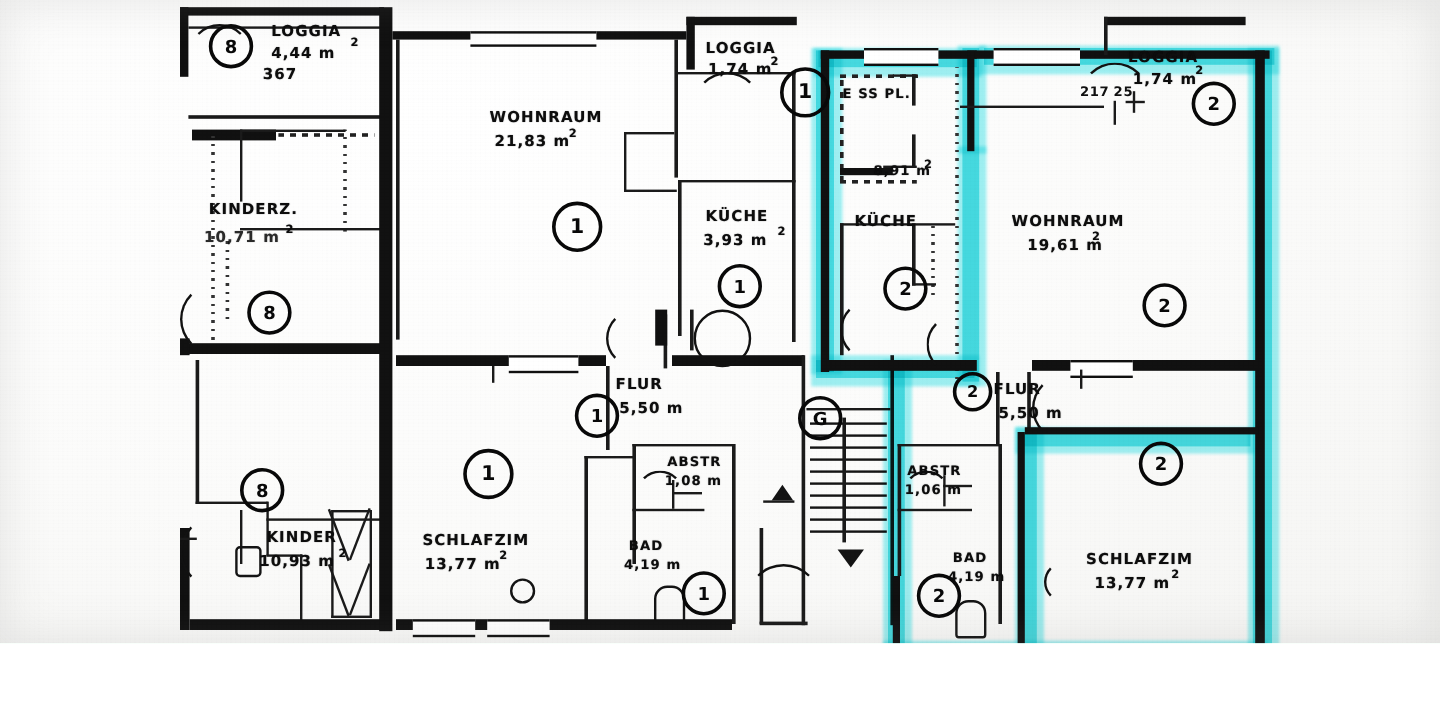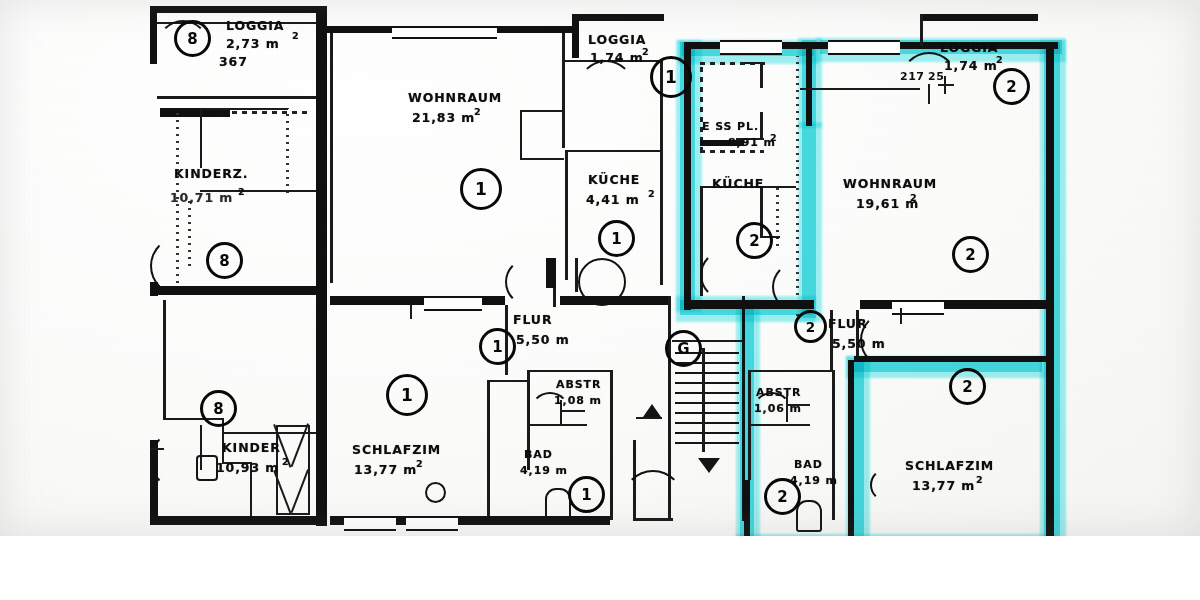--- a/index.html
+++ b/index.html
@@ -278,58 +278,58 @@
   <div class="w" style="left:744px;top:480px;width:6px;height:62px;"></div>
   <div class="w" style="left:848px;top:360px;width:6px;height:182px;"></div>
   <div class="w" style="left:854px;top:356px;width:195px;height:6px;"></div>
 
   <div class="bottom-line" style="left:152px;top:572px;width:26px;"></div>
   <div class="bottom-line" style="left:190px;top:572px;width:10px;"></div>
   <div class="bottom-line" style="left:212px;top:572px;width:10px;"></div>
   <div class="bottom-line" style="left:250px;top:566px;width:3px;height:12px;"></div>
 
   <div class="lbl nm" style="left:226px;top:18px;">LOGGIA</div>
-  <div class="lbl nm" style="left:226px;top:36px;">2,73 m</div>
+  <div class="lbl nm" style="left:226px;top:36px;">4,44 m</div>
   <div class="lbl xs" style="left:292px;top:30px;">2</div>
   <div class="lbl nm" style="left:219px;top:54px;">367</div>
 
   <div class="lbl nm" style="left:174px;top:166px;">KINDERZ.</div>
   <div class="lbl nm" style="left:170px;top:190px;opacity:.88;">10,71 m</div>
   <div class="lbl xs" style="left:238px;top:186px;">2</div>
 
   <div class="lbl nm" style="left:222px;top:440px;">KINDER</div>
   <div class="lbl nm" style="left:216px;top:460px;">10,93 m</div>
   <div class="lbl xs" style="left:282px;top:456px;">2</div>
 
   <div class="lbl nm" style="left:408px;top:90px;">WOHNRAUM</div>
   <div class="lbl nm" style="left:412px;top:110px;">21,83 m</div>
   <div class="lbl xs" style="left:474px;top:106px;">2</div>
 
   <div class="lbl nm" style="left:588px;top:32px;">LOGGIA</div>
   <div class="lbl nm" style="left:590px;top:50px;">1,74 m</div>
   <div class="lbl xs" style="left:642px;top:46px;">2</div>
 
   <div class="lbl nm" style="left:588px;top:172px;">KÜCHE</div>
-  <div class="lbl nm" style="left:586px;top:192px;">4,41 m</div>
+  <div class="lbl nm" style="left:586px;top:192px;">3,93 m</div>
   <div class="lbl xs" style="left:648px;top:188px;">2</div>
 
   <div class="lbl nm" style="left:513px;top:312px;">FLUR</div>
   <div class="lbl nm" style="left:516px;top:332px;">5,50 m</div>
 
   <div class="lbl sm" style="left:556px;top:378px;">ABSTR</div>
   <div class="lbl sm" style="left:554px;top:394px;">1,08 m</div>
 
   <div class="lbl sm" style="left:524px;top:448px;">BAD</div>
   <div class="lbl sm" style="left:520px;top:464px;">4,19 m</div>
 
   <div class="lbl nm" style="left:352px;top:442px;">SCHLAFZIM</div>
   <div class="lbl nm" style="left:354px;top:462px;">13,77 m</div>
   <div class="lbl xs" style="left:416px;top:458px;">2</div>
 
-  <div class="lbl sm" style="left:702px;top:72px;margin-top:48px;">E SS PL.</div>
+  <div class="lbl sm" style="left:702px;top:72px;">E SS PL.</div>
   <div class="lbl sm" style="left:728px;top:136px;">8,91 m</div>
   <div class="lbl xs" style="left:770px;top:132px;">2</div>
 
   <div class="lbl nm" style="left:712px;top:176px;">KÜCHE</div>
 
   <div class="lbl nm" style="left:940px;top:40px;">LOGGIA</div>
   <div class="lbl nm" style="left:944px;top:58px;">1,74 m</div>
   <div class="lbl xs" style="left:996px;top:54px;">2</div>
 
   <div class="lbl nm" style="left:843px;top:176px;">WOHNRAUM</div>

